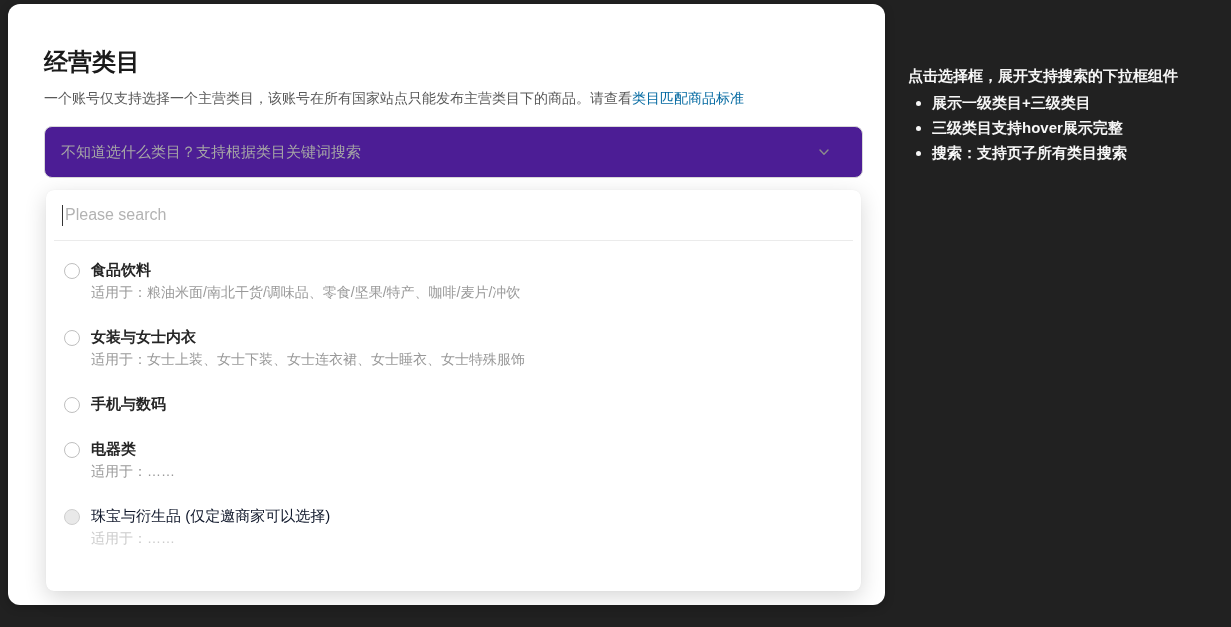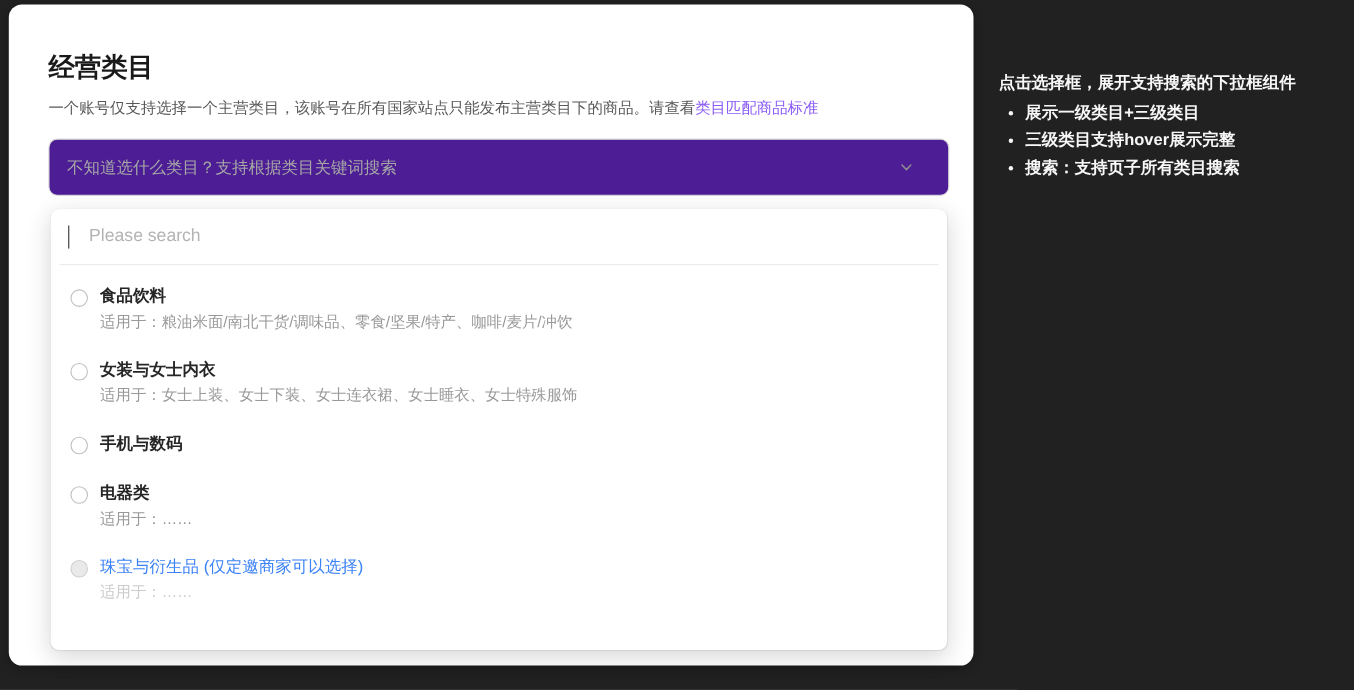--- a/index.html
+++ b/index.html
@@ -28,21 +28,21 @@
   }
   .page-desc {
     position: absolute;
     left: 36px; top: 84px;
     font-size: 14px;
     color: #595959;
     line-height: 20px;
     white-space: nowrap;
   }
   .page-desc a {
-    color: #8b5cf6;
+    color: #0369a1;
     text-decoration: none;
     cursor: pointer;
   }
   .select-box {
     position: absolute;
     left: 36px; top: 122px;
     width: 819px; height: 52px;
     border: 1px solid #d9d9d9;
     border-radius: 8px;
     background: #4c1d95;
@@ -80,21 +80,20 @@
     cursor: text;
   }
   .caret {
     width: 1px; height: 21px;
     background: #333;
     margin-right: 2px;
   }
   .search-placeholder {
     font-size: 16px;
     color: #b3b3b3;
-    margin-left: 16px;
   }
   .search-divider {
     height: 1px;
     background: #ebebeb;
     margin: 0 8px;
   }
   .options {
     padding: 18px 20px 16px 18px;
   }
   .option-row {
@@ -123,21 +122,21 @@
   }
   .option-desc {
     font-size: 14px;
     color: #999999;
     line-height: 22px;
     white-space: nowrap;
     overflow: hidden;
   }
   .option-row.disabled { cursor: not-allowed; }
   .option-row.disabled .radio { background: #e9e9e9; border-color: #cfcfcf; }
-  .option-row.disabled .option-title { color: #3b82f6; font-weight: 400; }
+  .option-row.disabled .option-title { color: #0f172a; font-weight: 400; }
   .option-row.disabled .option-desc { color: #cccccc; }
   .annotation {
     position: absolute;
     left: 908px; top: 64px;
     width: 320px;
     color: #f7f7f7;
   }
   .annotation-heading {
     font-size: 15px;
     font-weight: bold;

